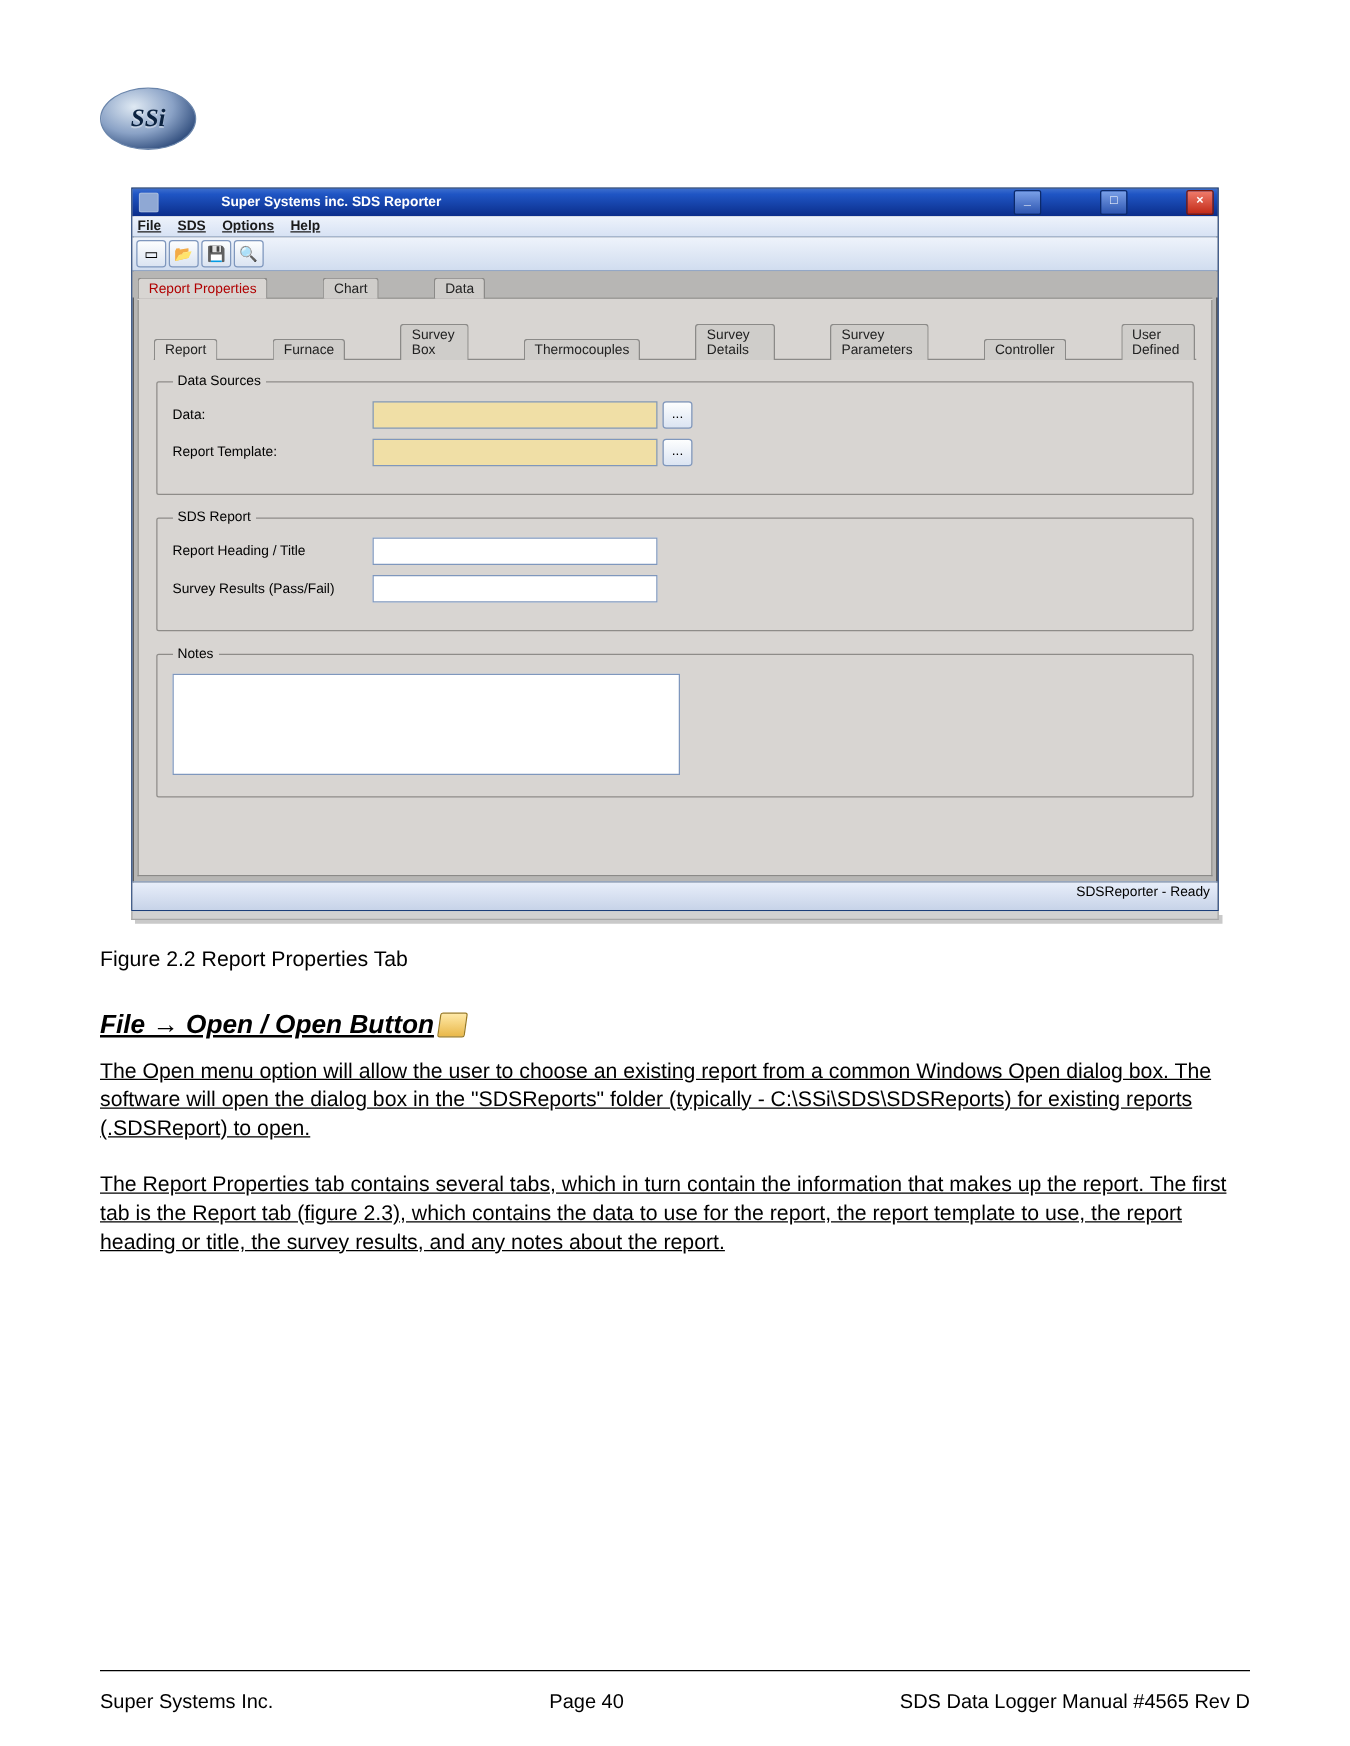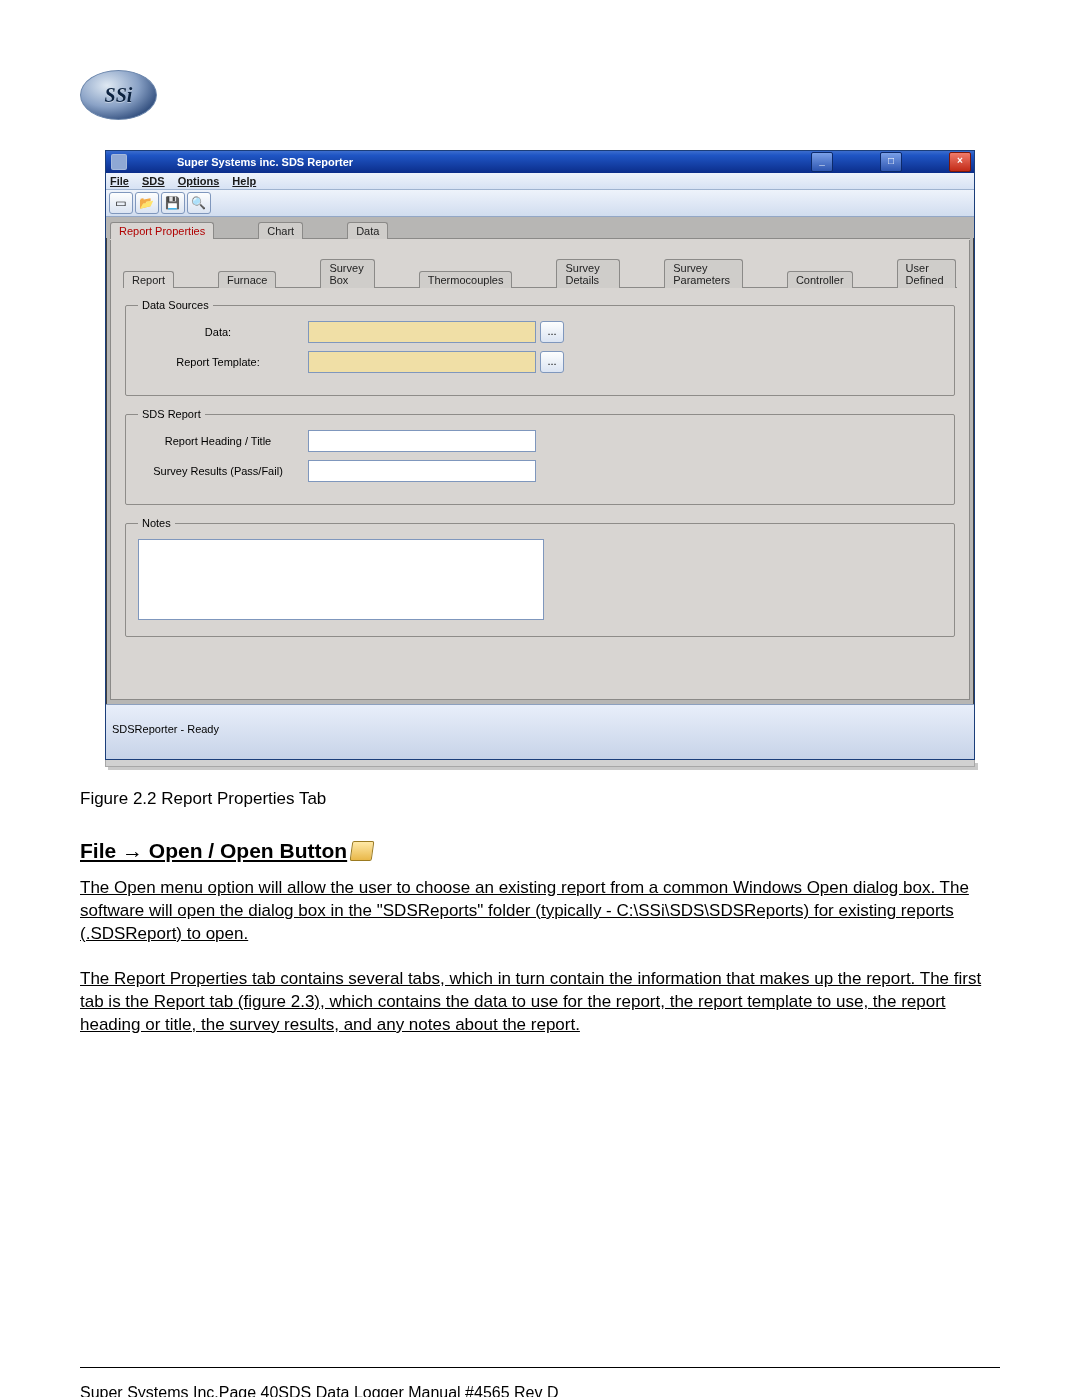--- a/index.html
+++ b/index.html
@@ -156,22 +156,21 @@
     padding: 0 4px;
     color: #000;
   }
   .field-row {
     display: flex;
     align-items: center;
     margin-bottom: 8px;
   }
   .field-row label {
     width: 160px;
-    text-align: center;
-    padding-right: 10px;
+    text-align: left;
     font-size: 11px;
   }
   .field-row input[type=text] {
     height: 18px;
     flex: 0 0 220px;
     border: 1px solid #7f97bd;
     background: #fff;
     font-size: 11px;
     padding: 1px 3px;
   }
@@ -192,23 +191,24 @@
     height: 75px;
     border: 1px solid #7f97bd;
     background: #fff;
     font-family: Tahoma, sans-serif;
     font-size: 11px;
     resize: none;
   }
   .statusbar {
     background: linear-gradient(180deg,#e8eefa,#c7d3e8);
     border-top: 1px solid #8ca0bf;
-    padding: 18px 6px;
+    padding: 2px 6px;
     font-size: 11px;
     height: 18px;
+    text-align: right;
   }
   .shadowbar {
     height: 6px;
     background: #d1d1d1;
     margin: 0 25px;
     border: 1px solid #a7a7a7;
     border-top: none;
     box-shadow: 3px 3px 0 #c9c9c9;
   }
   
@@ -217,20 +217,21 @@
     font-size: 17px;
   }
   h2.section {
     font-size: 21px;
     font-weight: bold;
     text-decoration: underline;
     margin: 28px 0 14px 0;
     display: flex;
     align-items: center;
     gap: 4px;
+    font-style: italic;
   }
   h2.section .open-icon {
     width: 20px;
     height: 18px;
     background: linear-gradient(180deg,#ffe9a7,#e9b84a);
     border: 1px solid #9b7a20;
     border-radius: 2px;
     display: inline-block;
     transform: skewX(-8deg);
   }
@@ -238,20 +239,21 @@
     font-size: 17px;
     line-height: 1.35;
     margin: 0 0 22px 0;
     text-decoration: underline;
   }
   .footer-line {
     border-top: 1px solid #000;
     margin-top: 330px;
     padding-top: 16px;
     display: flex;
+    justify-content: space-between;
     font-size: 16px;
   }
 </style>
 </head>
 <body>
 
 <div class="page">
 
   <div class="logo">SSi</div>
 

